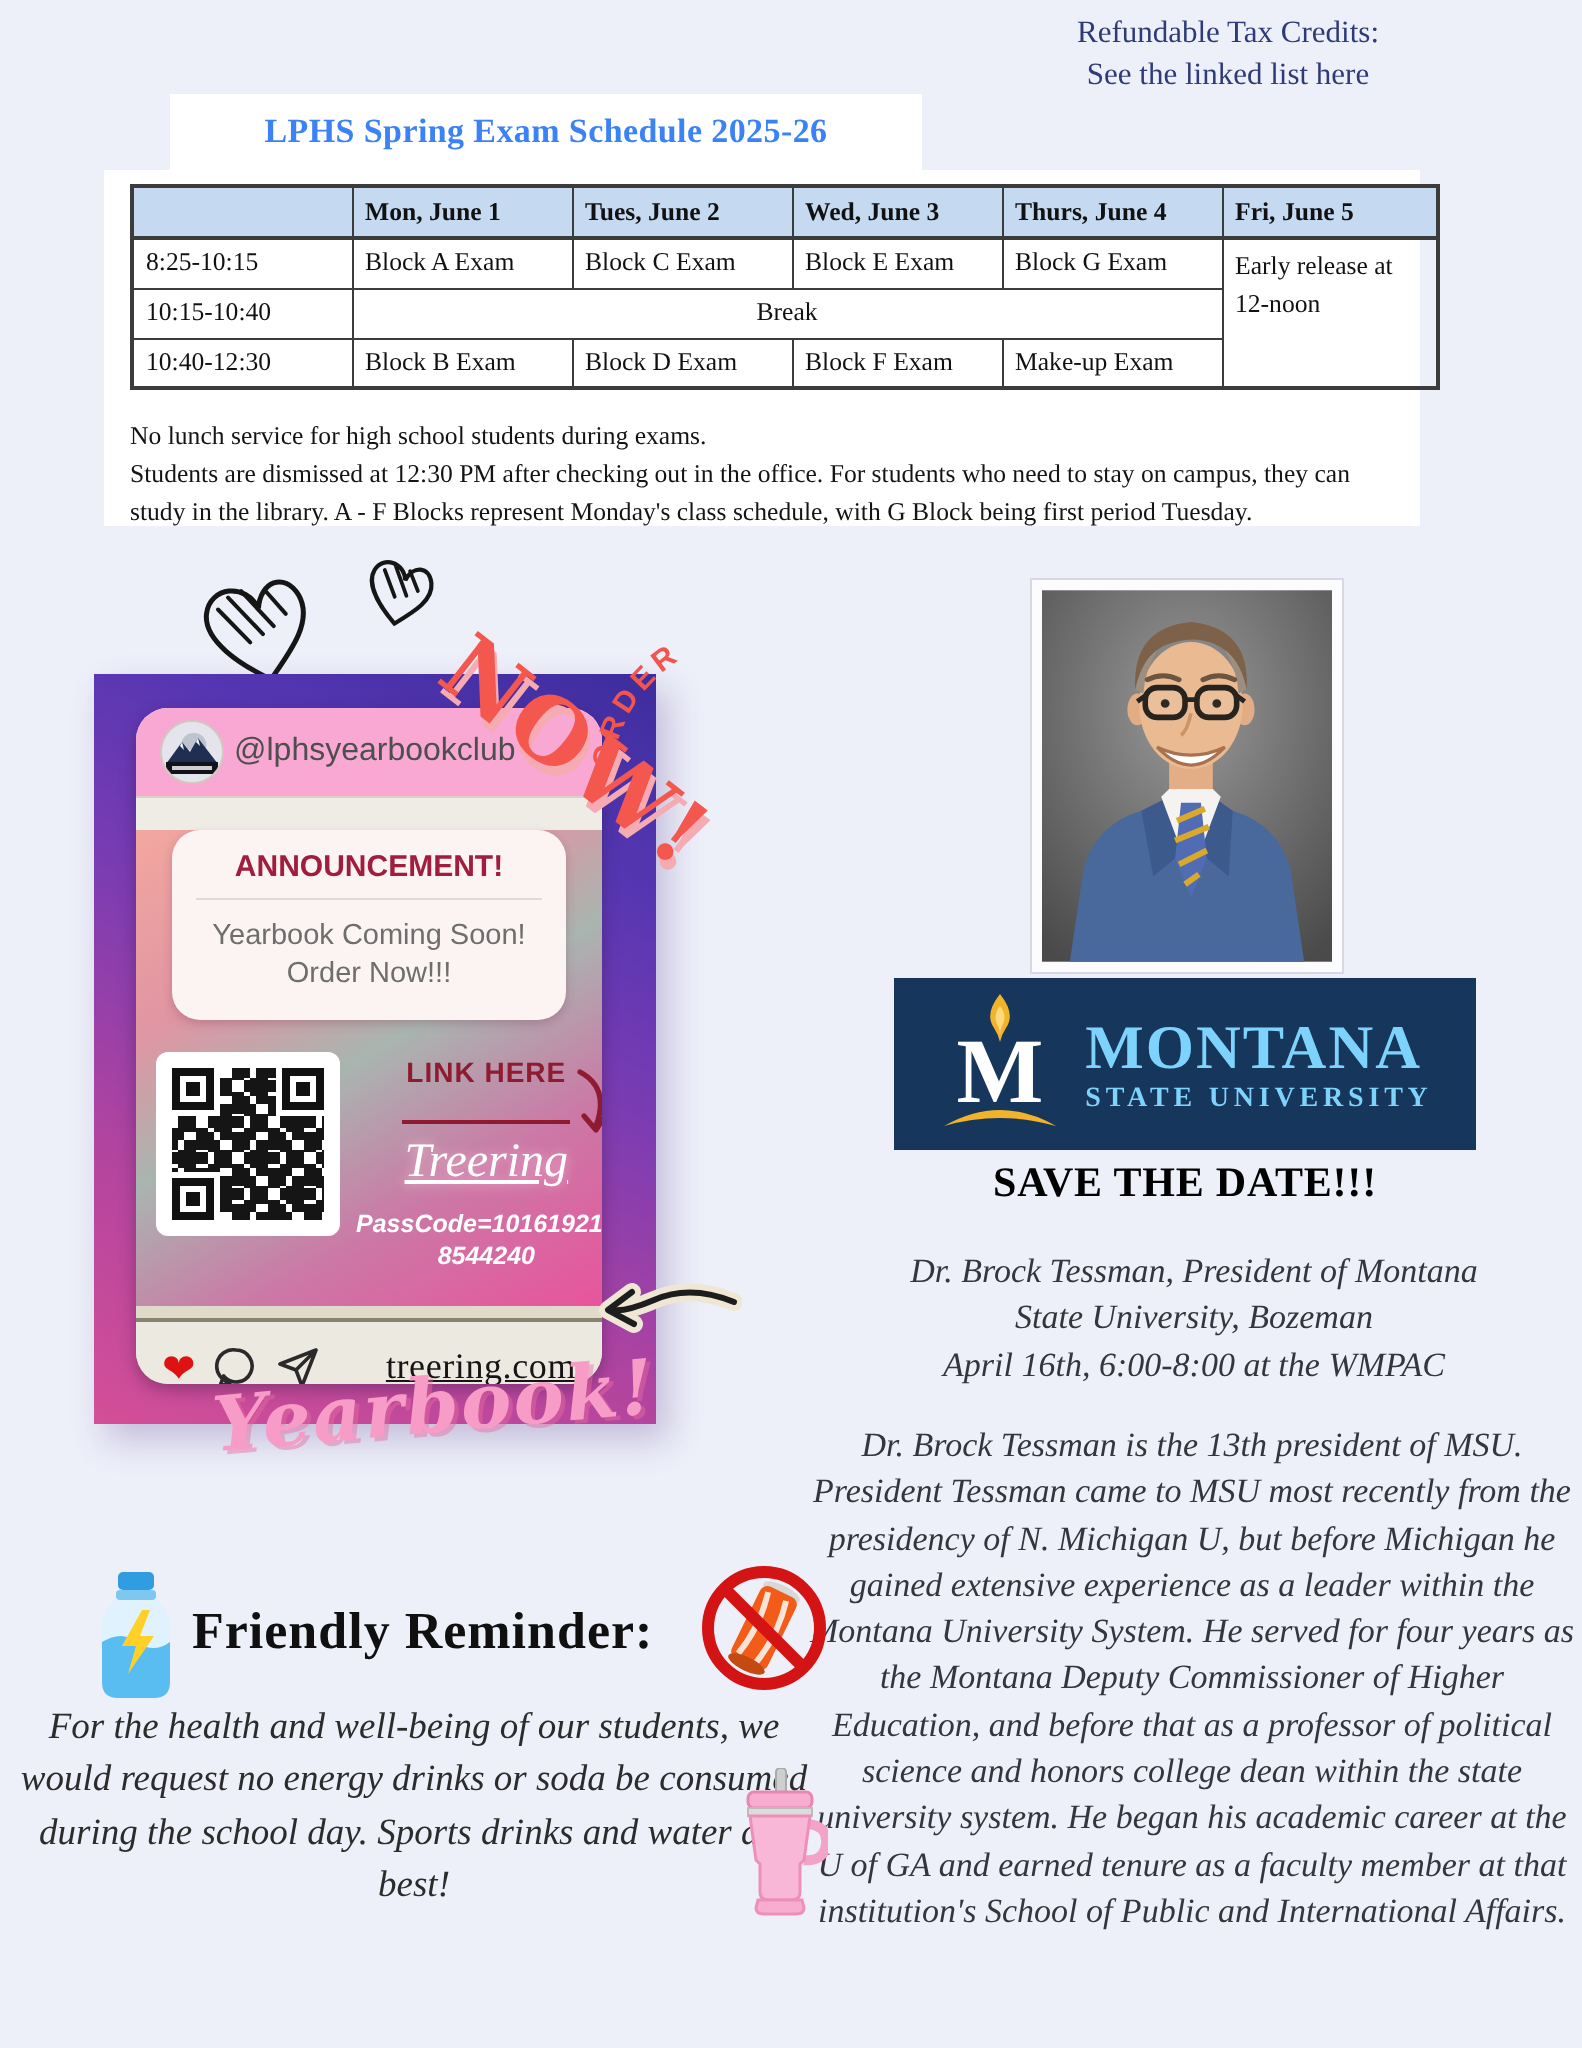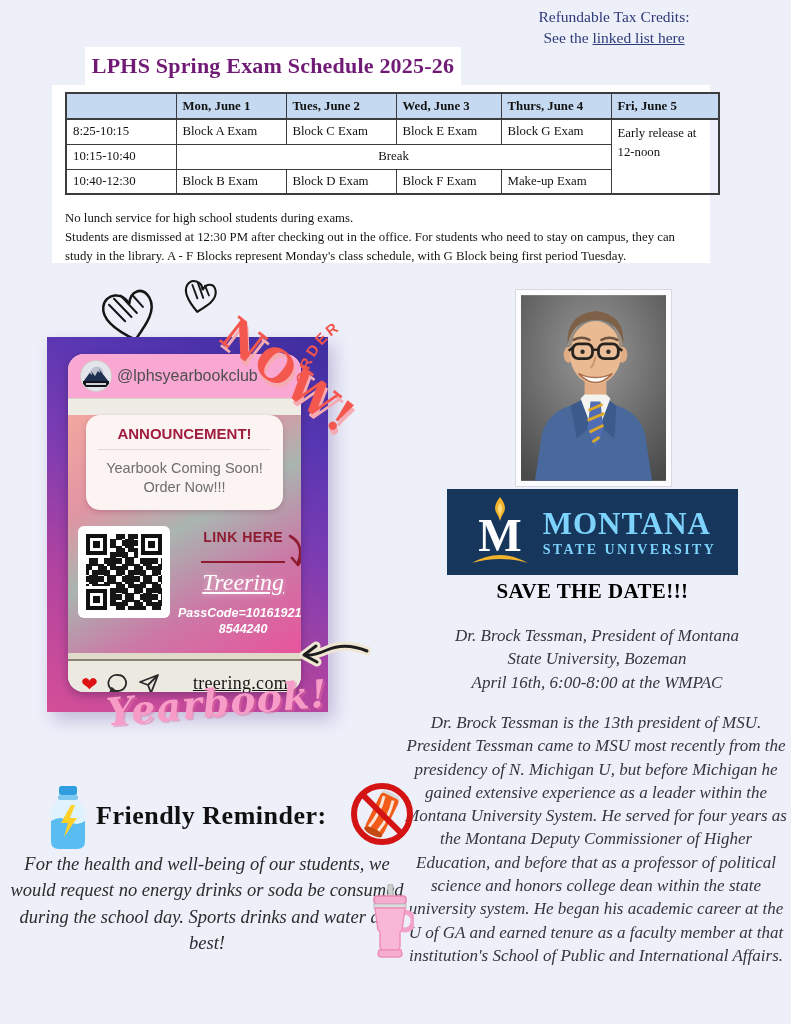--- a/index.html
+++ b/index.html
@@ -2,26 +2,26 @@
 <html><head>
 <meta charset="utf-8">
 <style>
   * { margin:0; padding:0; box-sizing:border-box; }
   body { background:#e4e6f2; font-family:"Liberation Serif", serif; }
   #page { position:relative; width:791px; height:1024px; background:#edeff9; overflow:hidden; margin:0 auto; }
 
   
   .tax { position:absolute; top:6px; right:52px; width:250px; text-align:center;
          color:#2e3b78; font-size:15.5px; line-height:21px; }
-  .tax a { color:#2e3b78; text-decoration:underline; cursor:pointer; }
+  .tax a { color:#2e3b78; cursor:pointer; }
 
   
   .title-box { position:absolute; left:85px; top:47px; width:376px; height:38px; background:#ffffff;
                display:flex; align-items:center; justify-content:center; }
-  .title-box h1 { font-size:22px; font-weight:bold; color:#701a75; letter-spacing:.2px;font-family:Liberation Serif, serif; }
+  .title-box h1 { font-size:17px; font-weight:bold; color:#3b82f6; letter-spacing:.2px;font-family:Liberation Serif, serif; }
   .content-box { position:absolute; left:52px; top:85px; width:658px; height:178px; background:#ffffff; }
   table.exam { border-collapse:collapse; margin:7px 0 0 13px; width:653px; table-layout:fixed;
                font-size:12.8px; color:#111; border:2px solid #3c3c3c; }
   table.exam th, table.exam td { border:1px solid #3c3c3c; padding:2px 6px; height:25px; text-align:left; vertical-align:middle; }
   table.exam thead th { background:#c5d9f1; font-weight:bold; height:26px; border-bottom:2px solid #3c3c3c; }
   table.exam td.break { text-align:center; }
   table.exam td.fri { vertical-align:top; padding-top:4px; line-height:1.45; }
   .notes { margin:14px 13px 0 13px; font-size:12.8px; line-height:1.5; color:#141414; }
 
   

